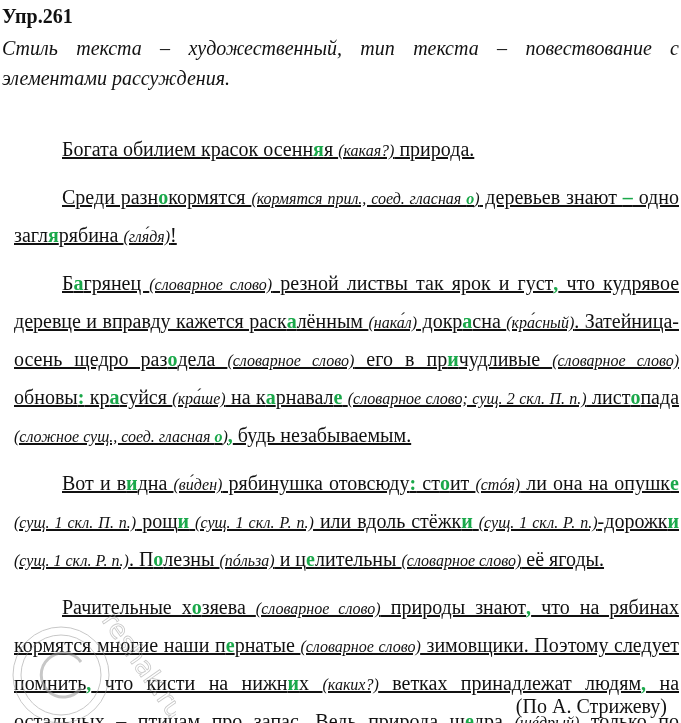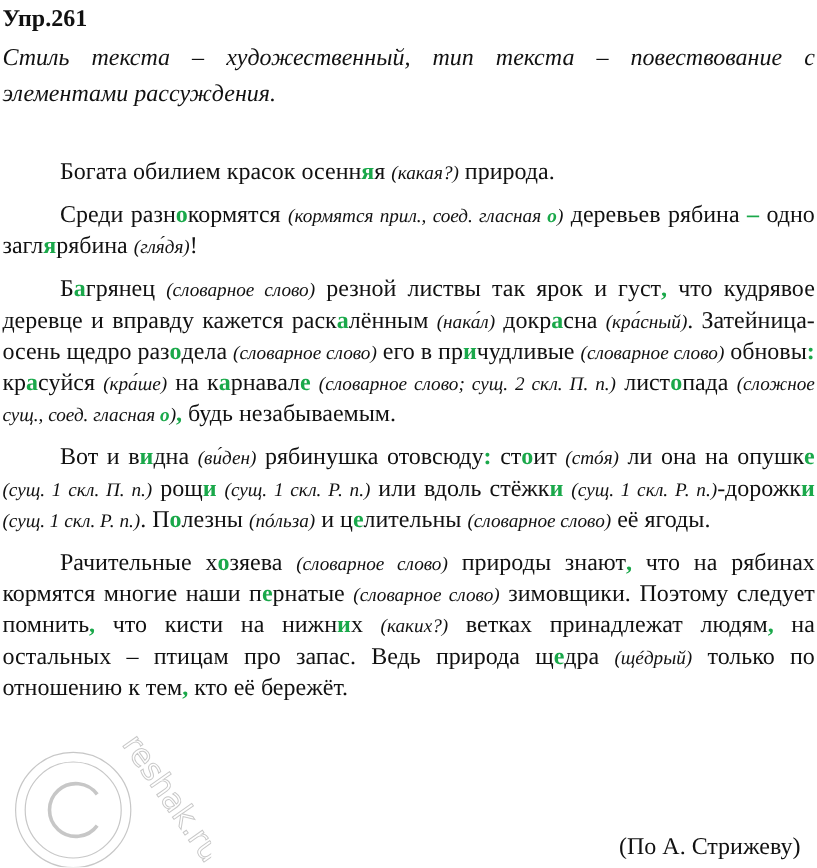--- a/index.html
+++ b/index.html
@@ -47,23 +47,24 @@
   }
   .text-body {
     position: absolute;
     top: 131px;
     left: 2px;
     right: 2px;
     font-size: 20px;
   }
   .para {
     text-indent: 48px;
-    line-height: 25px;
+    line-height: 37px;
     text-align: justify;
-    margin: 0 0 10px 0;
+    margin: 0 0 10px 12px;
+    text-decoration: underline;
   }
   .para.single { text-align: left; }
   .seg-g {
     color: #1aa84a;
     font-weight: bold;
   }
   .seg-i {
     font-style: italic;
     font-size: 16px;
   }
@@ -94,21 +95,21 @@
 <body>
 
 <div class="header">
   <div class="ex-title">Упр.261</div>
 </div>
 
 <div class="intro">Стиль текста – художественный, тип текста – повествование с элементами рассуждения.</div>
 
 <div class="text-body">
   <p class="para single"><span>Богата обилием красок осенн</span><span class="seg-g">я</span><span>я </span><span class="seg-i">(какая?)</span><span> природа.</span></p>
-  <p class="para"><span>Среди разн</span><span class="seg-g">о</span><span>кормятся </span><span class="seg-i">(кормятся прил., соед. гласная </span><span class="seg-ig">о</span><span class="seg-i">)</span><span> деревьев рябина </span><span class="seg-g">–</span><span> одно загл</span><span class="seg-g">я</span><span>рябина </span><span class="seg-i">(гля́дя)</span><span>!</span></p>
+  <p class="para"><span>Среди разн</span><span class="seg-g">о</span><span>кормятся </span><span class="seg-i">(кормятся прил., соед. гласная </span><span class="seg-ig">о</span><span class="seg-i">)</span><span> деревьев знают </span><span class="seg-g">–</span><span> одно загл</span><span class="seg-g">я</span><span>рябина </span><span class="seg-i">(гля́дя)</span><span>!</span></p>
   <p class="para"><span>Б</span><span class="seg-g">а</span><span>грянец </span><span class="seg-i">(словарное слово)</span><span> резной листвы так ярок и густ</span><span class="seg-g">,</span><span> что кудрявое деревце и вправду кажется раск</span><span class="seg-g">а</span><span>лённым </span><span class="seg-i">(нака́л)</span><span> докр</span><span class="seg-g">а</span><span>сна </span><span class="seg-i">(кра́сный)</span><span>. Затейница-осень щедро раз</span><span class="seg-g">о</span><span>дела </span><span class="seg-i">(словарное слово)</span><span> его в пр</span><span class="seg-g">и</span><span>чудливые </span><span class="seg-i">(словарное слово)</span><span> обновы</span><span class="seg-g">:</span><span> кр</span><span class="seg-g">а</span><span>суйся </span><span class="seg-i">(кра́ше)</span><span> на к</span><span class="seg-g">а</span><span>рнавал</span><span class="seg-g">е</span><span> </span><span class="seg-i">(словарное слово; сущ. 2 скл. П. п.)</span><span> лист</span><span class="seg-g">о</span><span>пада </span><span class="seg-i">(сложное сущ., соед. гласная </span><span class="seg-ig">о</span><span class="seg-i">)</span><span class="seg-g">,</span><span> будь незабываемым.</span></p>
   <p class="para"><span>Вот и в</span><span class="seg-g">и</span><span>дна </span><span class="seg-i">(ви́ден)</span><span> рябинушка отовсюду</span><span class="seg-g">:</span><span> ст</span><span class="seg-g">о</span><span>ит </span><span class="seg-i">(стóя)</span><span> ли она на опушк</span><span class="seg-g">е</span><span> </span><span class="seg-i">(сущ. 1 скл. П. п.)</span><span> рощ</span><span class="seg-g">и</span><span> </span><span class="seg-i">(сущ. 1 скл. Р. п.)</span><span> или вдоль стёжк</span><span class="seg-g">и</span><span> </span><span class="seg-i">(сущ. 1 скл. Р. п.)</span><span>-дорожк</span><span class="seg-g">и</span><span> </span><span class="seg-i">(сущ. 1 скл. Р. п.)</span><span>. П</span><span class="seg-g">о</span><span>лезны </span><span class="seg-i">(пóльза)</span><span> и ц</span><span class="seg-g">е</span><span>лительны </span><span class="seg-i">(словарное слово)</span><span> её ягоды.</span></p>
   <p class="para"><span>Рачительные х</span><span class="seg-g">о</span><span>зяева </span><span class="seg-i">(словарное слово)</span><span> природы знают</span><span class="seg-g">,</span><span> что на рябинах кормятся многие наши п</span><span class="seg-g">е</span><span>рнатые </span><span class="seg-i">(словарное слово)</span><span> зимовщики. Поэтому следует помнить</span><span class="seg-g">,</span><span> что кисти на нижн</span><span class="seg-g">и</span><span>х </span><span class="seg-i">(каких?)</span><span> ветках принадлежат людям</span><span class="seg-g">,</span><span> на остальных – птицам про запас. Ведь природа щ</span><span class="seg-g">е</span><span>дра </span><span class="seg-i">(щéдрый)</span><span> только по отношению к тем</span><span class="seg-g">,</span><span> кто её бережёт.</span></p>
 </div>
 
 <div class="author">(По А. Стрижеву)</div>
 
 <div class="watermark">
   <svg width="170" height="123" viewBox="0 0 170 123">
     <g fill="none" stroke="#9a9a9a" stroke-width="1">

